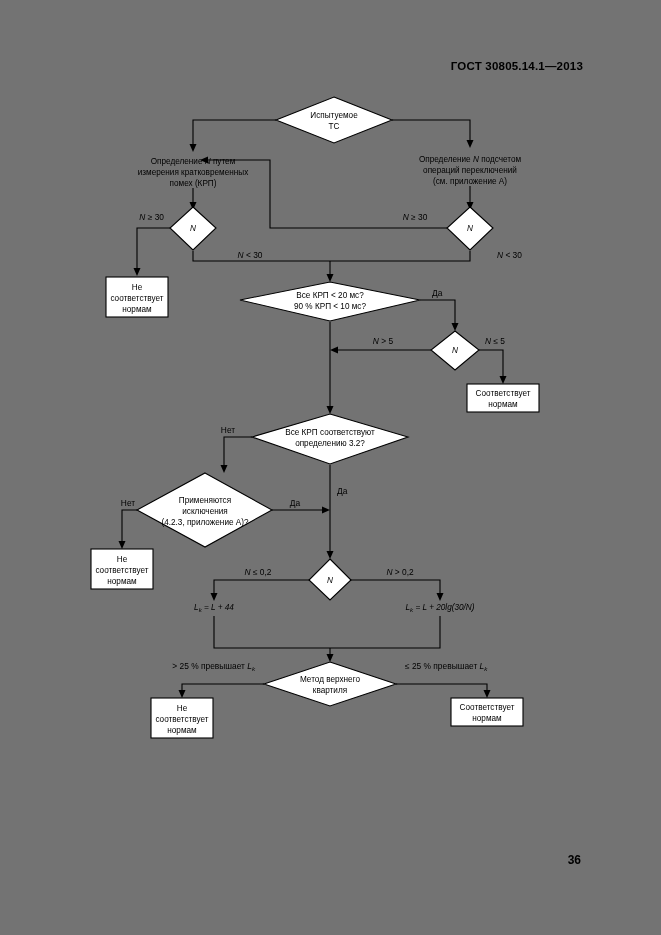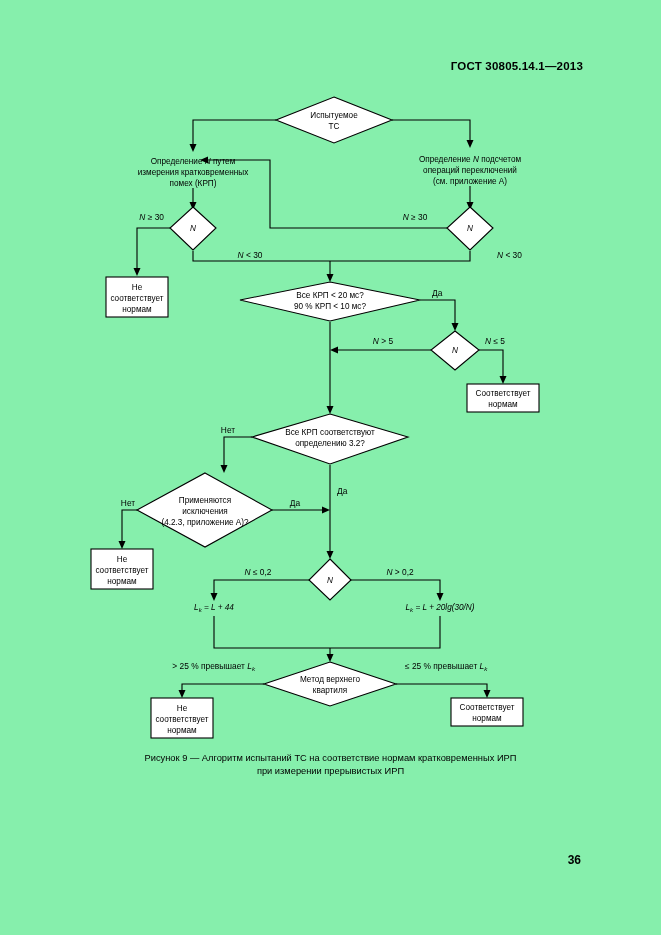--- a/index.html
+++ b/index.html
@@ -12,21 +12,21 @@
     height: 935px;
     font-family: "Liberation Sans", sans-serif;
     color: #000000;
     position: relative;
     overflow: hidden;
   }
   #page {
     position: relative;
     width: 661px;
     height: 935px;
-    background: #86efac;
+    background: #737373;
   }
   .doc-header {
     position: absolute;
     top: 60px;
     right: 78px;
     font-size: 11.5px;
     font-weight: bold;
     letter-spacing: 0.2px;
     white-space: nowrap;
   }
@@ -292,20 +292,16 @@
     </g>
 
     <g>
       <rect class="node-shape" x="451" y="698" width="72" height="28"></rect>
       <text class="t" x="487" y="710" text-anchor="middle">Соответствует</text>
       <text class="t" x="487" y="721" text-anchor="middle">нормам</text>
     </g>
 
   </svg>
 
-  <div class="figure-caption">
-    <div>Рисунок 9 — Алгоритм испытаний ТС на соответствие нормам кратковременных ИРП</div>
-    <div>при измерении прерывистых ИРП</div>
-  </div>
 
   <div class="page-number">36</div>
 
 </div>
 
 </body></html>

